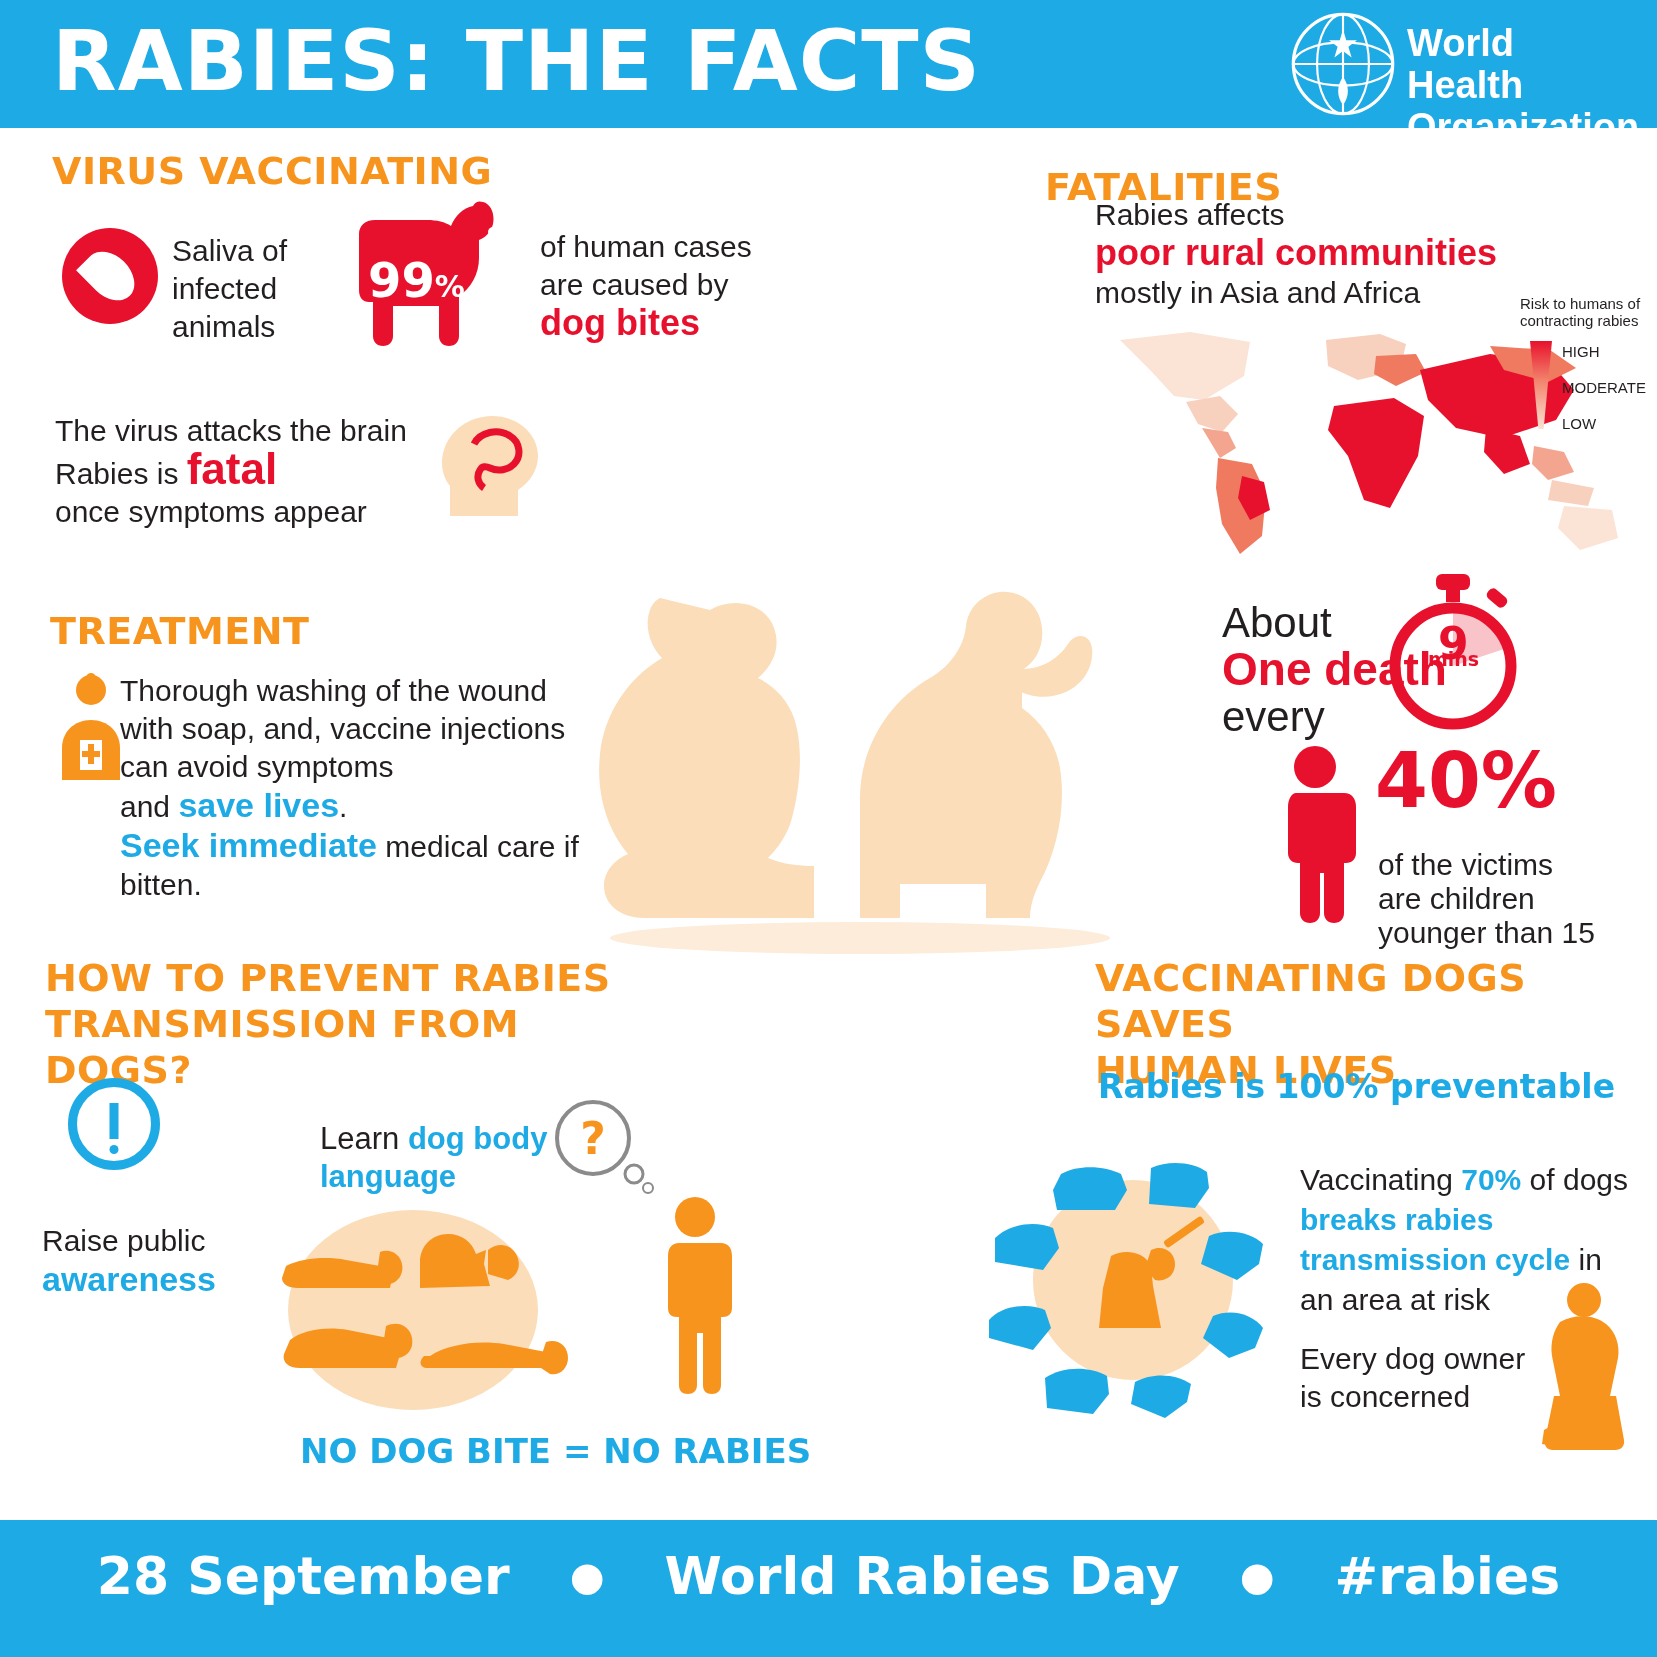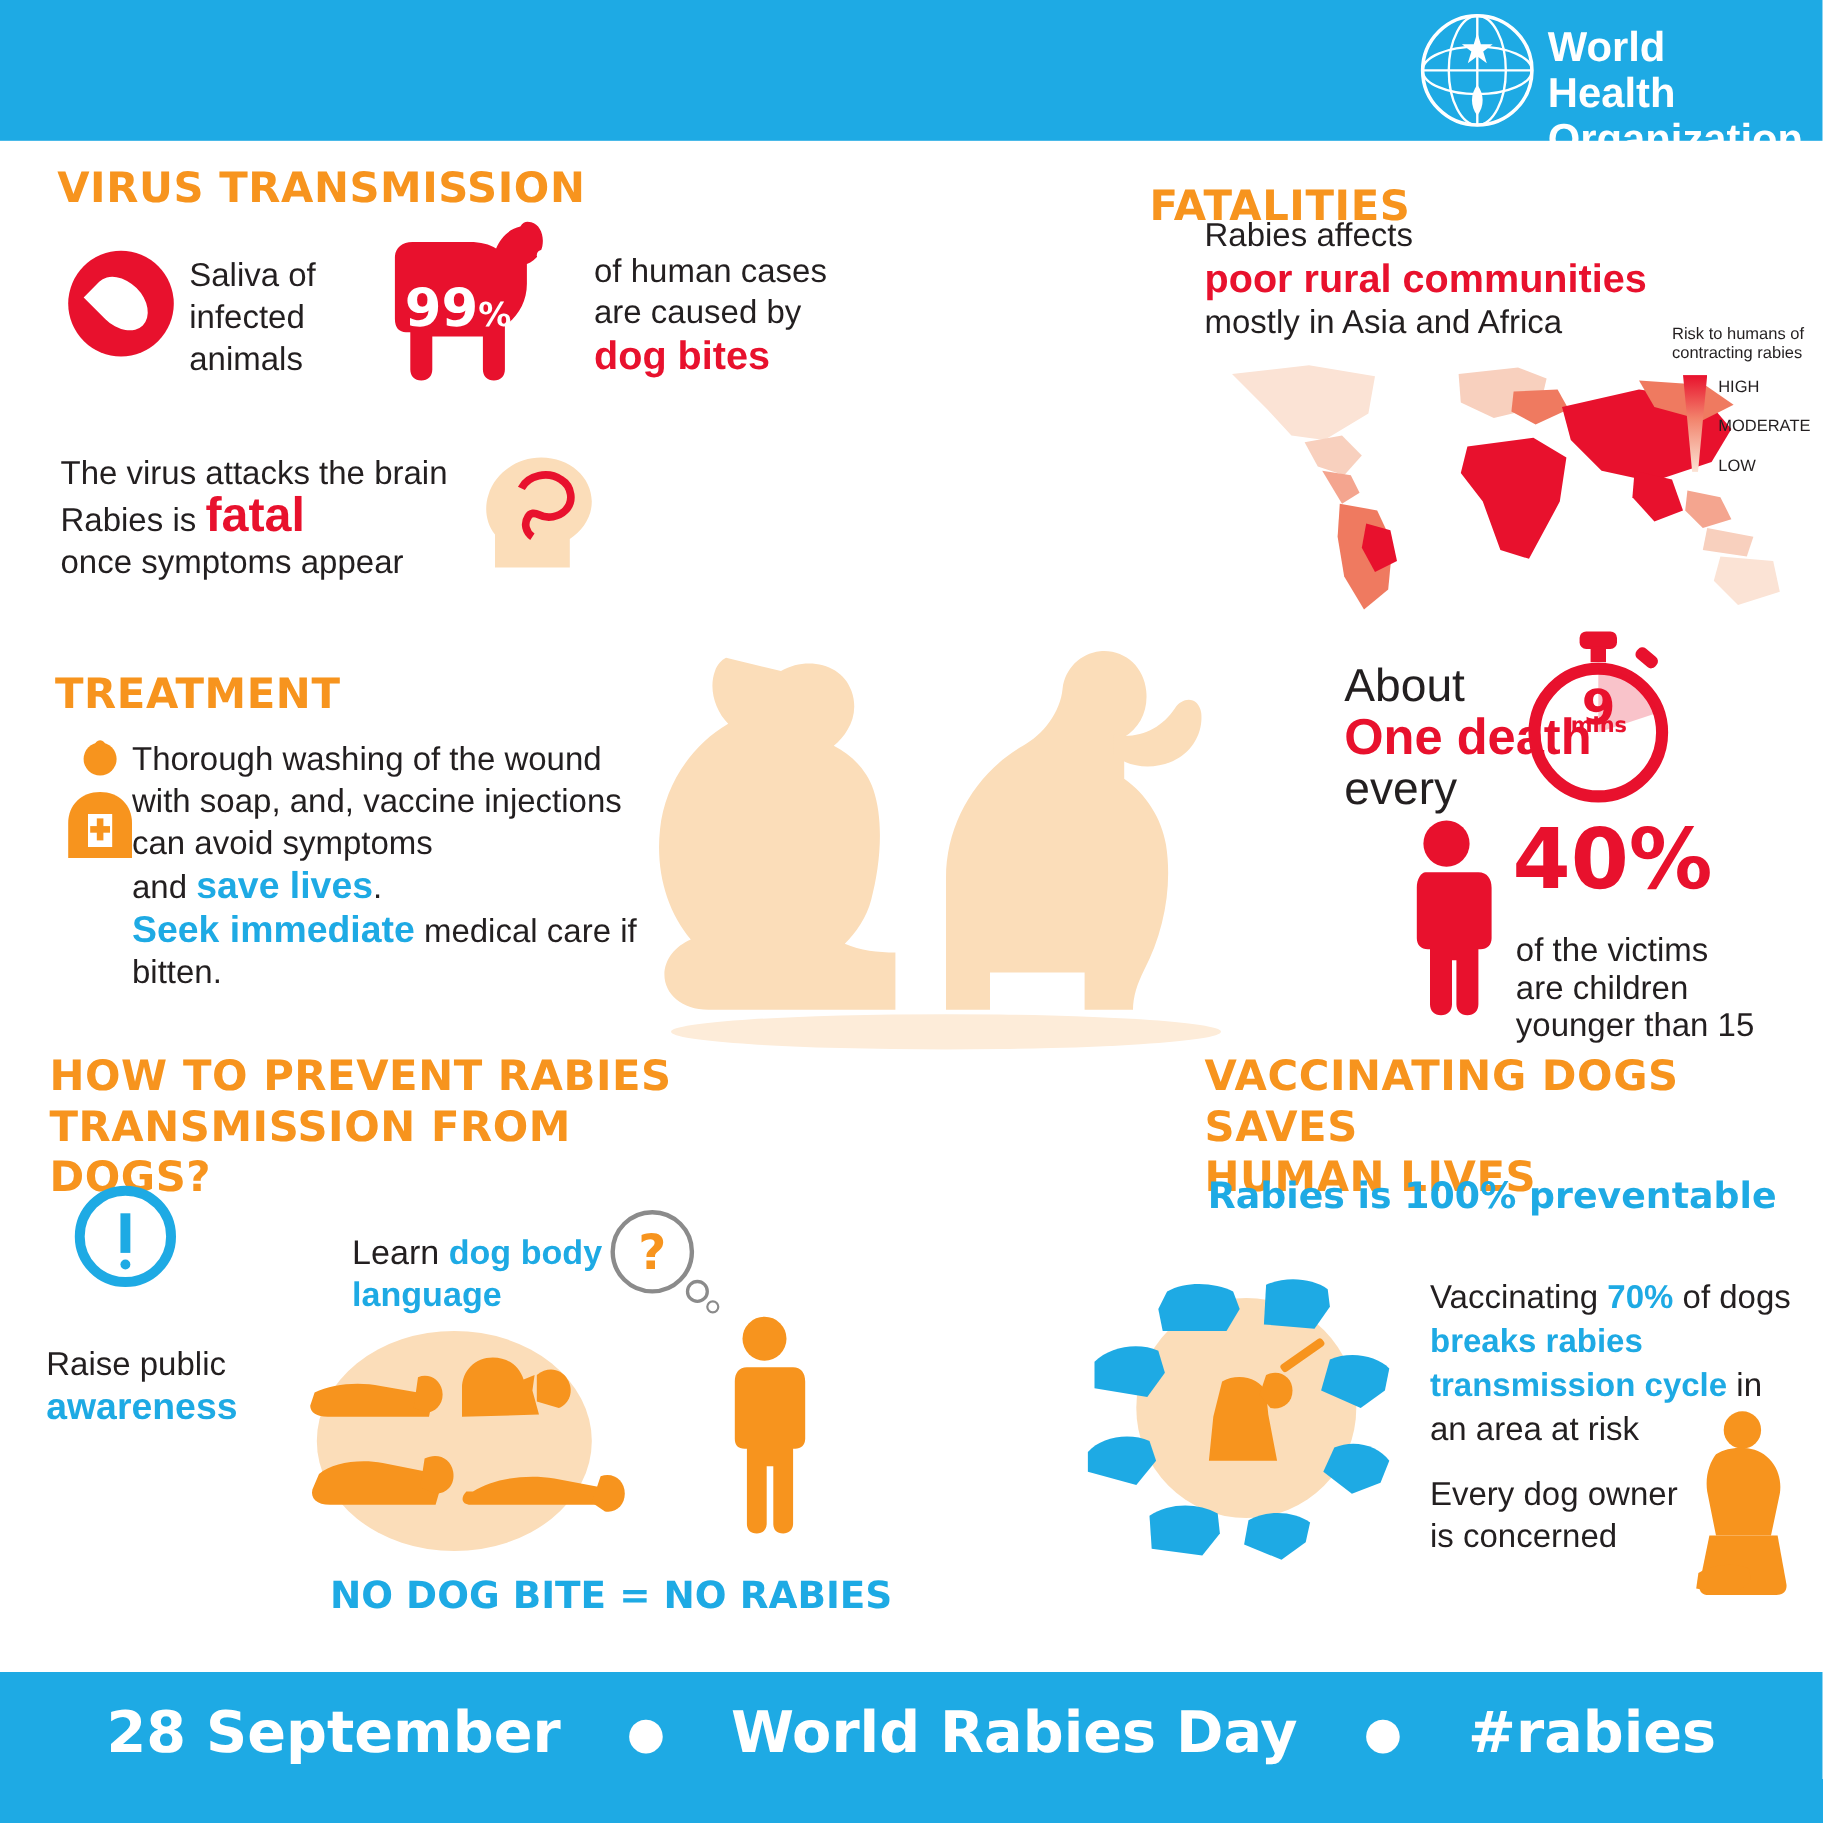--- a/index.html
+++ b/index.html
@@ -202,38 +202,39 @@
     font-family: "DejaVu Sans", sans-serif;
   }
   .dot-sep { font-size: 40px; line-height: 52px; }
 </style>
 </head>
 <body>
 
 <div class="page">
 
   <div class="header">
+    <div class="header-title">RABIES: THE FACTS</div>
     <div class="who-logo">
       <svg class="who-emblem" viewBox="0 0 100 100">
         <circle cx="50" cy="50" r="46" fill="none" stroke="#ffffff" stroke-width="3"></circle>
         <ellipse cx="50" cy="50" rx="46" ry="20" fill="none" stroke="#ffffff" stroke-width="2"></ellipse>
         <ellipse cx="50" cy="50" rx="24" ry="46" fill="none" stroke="#ffffff" stroke-width="2"></ellipse>
         <line x1="4" y1="50" x2="96" y2="50" stroke="#ffffff" stroke-width="2"></line>
         <line x1="50" y1="4" x2="50" y2="96" stroke="#ffffff" stroke-width="2"></line>
         <path d="M50 18 L53 28 L63 28 L55 34 L58 44 L50 38 L42 44 L45 34 L37 28 L47 28 Z" fill="#ffffff"></path>
         <path d="M50 62 C44 70 44 80 50 88 C56 80 56 70 50 62 Z" fill="#ffffff"></path>
       </svg>
       <div class="who-text">
         <span>World Health</span><br>
         <span>Organization</span>
       </div>
     </div>
   </div>
 
-  <div class="sec-head" id="sec-virus">VIRUS TRANSMISSION</div>
+  <div class="sec-head" id="sec-virus">VIRUS VACCINATING</div>
 
   <div class="blood-circle">
     <div class="blood-drop"></div>
   </div>
   <div class="txt" id="saliva-text">Saliva of infected animals</div>
 
   <svg class="dog99" viewBox="0 0 170 160">
     <path fill="#e8112d" d="M118 8 c-10 2 -18 10 -22 20 c-6 -4 -14 -6 -24 -6 l-52 0 c-10 0 -16 6 -16 14 l0 56 c0 8 4 12 10 12 l4 0 l0 34 c0 6 4 10 10 10 c6 0 10 -4 10 -10 l0 -30 l46 0 l0 30 c0 6 4 10 10 10 c6 0 10 -4 10 -10 l0 -40 c12 -8 20 -22 20 -38 l0 -18 c6 -2 12 -8 14 -16 c2 -10 -2 -20 -10 -22 c-4 -1 -7 -1 -10 4 z"></path>
     <circle cx="138" cy="34" r="5" fill="#ffffff"></circle>
   </svg>

